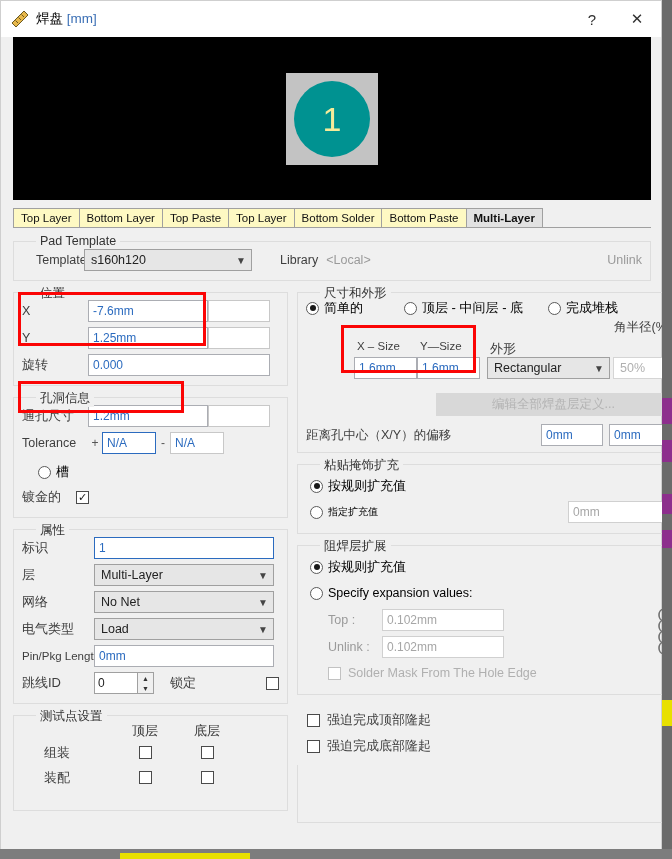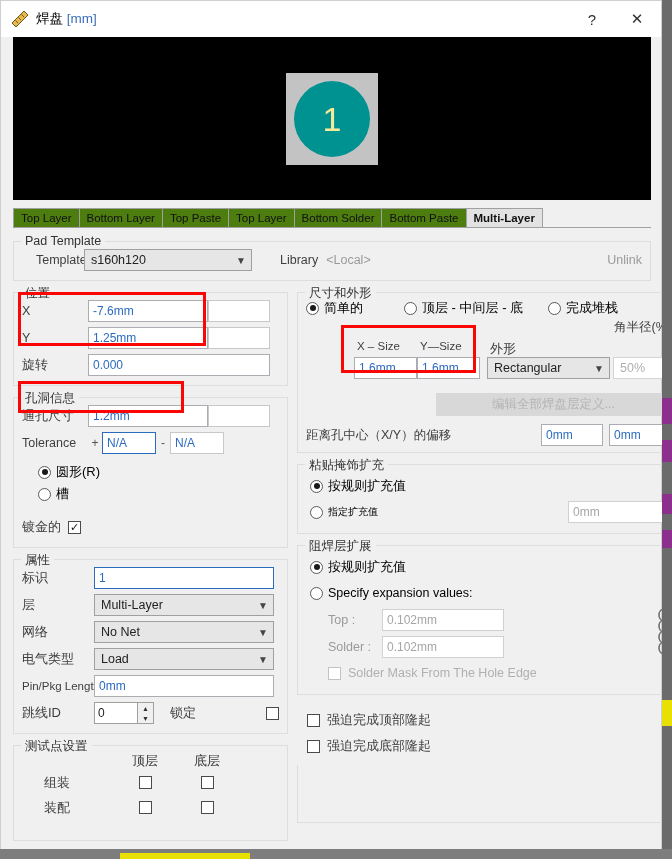--- a/index.html
+++ b/index.html
@@ -57,35 +57,35 @@
   }
   #pad-designator { color:#f5eb9a; font-size:34px; line-height:1; font-family:"Liberation Sans",sans-serif; }
 
   
   #tabs {
     display:flex; align-items:flex-end; margin:8px 10px 0 12px; flex:none;
     border-bottom:1px solid #a0a0a0; height:20px; position:relative;
   }
   .tab {
     height:19px; padding:0 7px; font-size:11.5px; line-height:18px;
-    border:1px solid #a0a0a0; border-bottom:none; background:#4d7c0f;
+    border:1px solid #a0a0a0; border-bottom:none; background:#fef9c3;
     margin-right:-1px; white-space:nowrap; color:#111;
   }
   .tab.active { background:#e2e2e2; font-weight:bold; }
 
   
   #panes { display:flex; padding:0 10px 0 12px; flex:1; gap:0; }
   .col { position:relative; }
   .col.left { width:277px; }
   .col.right { flex:1; margin-left:9px; }
 
   
   .group { border:1px solid #dddddd; margin-top:11px; position:relative; padding:6px 8px 8px 8px; }
   .group > .legend {
-    position:absolute; top:-8px; left:7px; background:#f0f0f0; padding:0 4px;
+    position:absolute; top:-8px; left:22px; background:#f0f0f0; padding:0 4px;
     font-size:12.5px; color:#333; white-space:nowrap;
   }
 
   
   .row { display:flex; align-items:center; height:24px; margin-bottom:3px; }
   .row:last-child { margin-bottom:0; }
   .lbl { color:#3e3e3e; font-size:12.5px; white-space:nowrap; }
   .lbl.cn { font-size:13px; }
 
   input.tb {
@@ -286,29 +286,25 @@
         </div>
         <div class="row tol-row">
           <span class="lbl" style="width:66px;">Tolerance</span>
           <span class="plus">+</span>
           <input class="tb sel" style="width: 54px;" value="N/A">
           <span class="minus">-</span>
           <input class="tb" style="width: 54px; border-color: rgb(200, 200, 200);" value="N/A">
         </div>
         <div class="radio-stack">
           <label class="radio">
-            <span class="rdot on"></span>
-            <span style="font-size:13px;">圆形(R)</span>
-          </label>
-          <label class="radio">
             <span class="rdot"></span>
             <span style="font-size:13px;">槽</span>
           </label>
         </div>
-        <div class="row" style="margin:10px 0 0 0;">
+        <div class="row" style="margin:2px 0 0 0;gap:8px;">
           <span class="lbl cn">镀金的</span>
           <span class="cbx" style="margin-left:7px;">✓</span>
         </div>
       </div>
 
       <div class="group prop">
         <span class="legend">属性</span>
         <div class="row">
           <span class="lbl cn">标识</span>
           <input class="tb sel" style="width: 180px;" value="1">
@@ -470,21 +466,21 @@
           </label>
         </div>
 
         <div style="display:flex;align-items:center;">
           <div style="flex:1;">
             <div class="tb-ind">
               <span class="lbl">Top :</span>
               <input class="tb" disabled="" value="0.102mm" style="">
             </div>
             <div class="tb-ind">
-              <span class="lbl">Solder :</span>
+              <span class="lbl">Unlink :</span>
               <input class="tb" disabled="" value="0.102mm" style="">
             </div>
           </div>
           <div class="chain">
             <svg width="14" height="48" viewBox="0 0 14 48">
               <ellipse cx="7" cy="6" rx="4" ry="5.5" fill="none" stroke="#6f6f6f" stroke-width="1.6"></ellipse>
               <ellipse cx="7" cy="17" rx="4" ry="5.5" fill="none" stroke="#6f6f6f" stroke-width="1.6"></ellipse>
               <ellipse cx="7" cy="28" rx="4" ry="5.5" fill="none" stroke="#6f6f6f" stroke-width="1.6"></ellipse>
               <ellipse cx="7" cy="39" rx="4" ry="5.5" fill="none" stroke="#6f6f6f" stroke-width="1.6"></ellipse>
             </svg>

